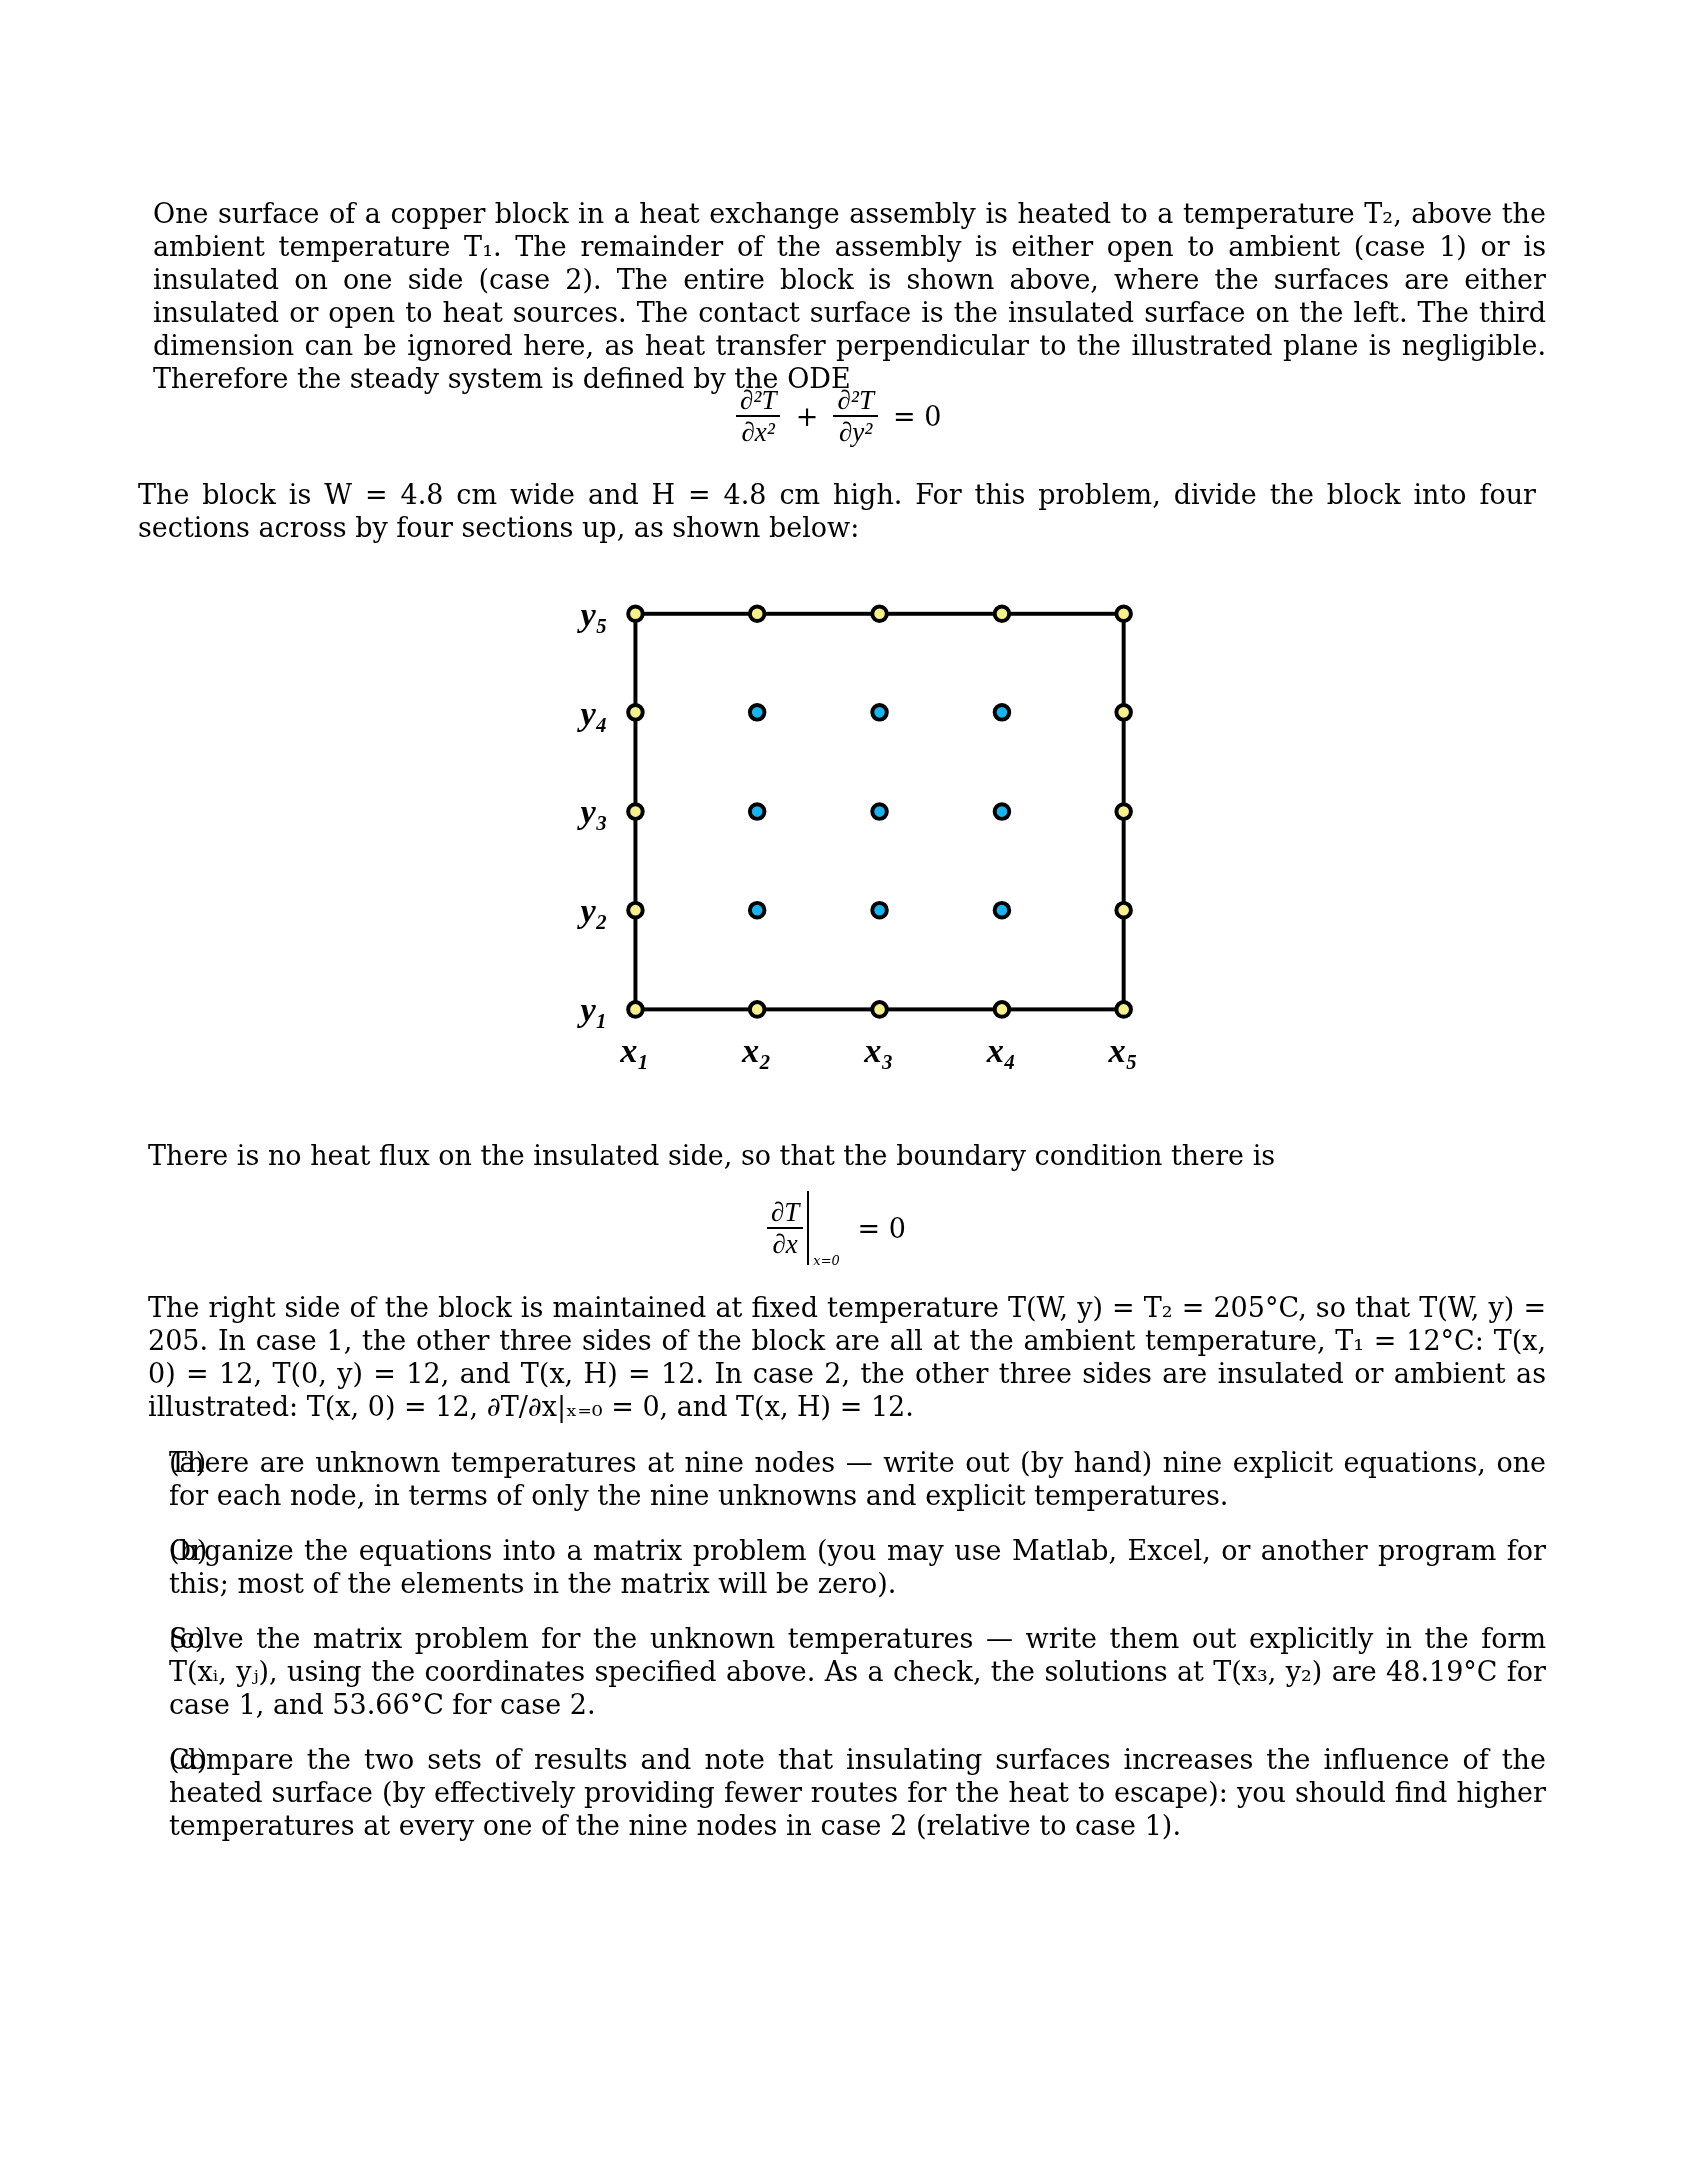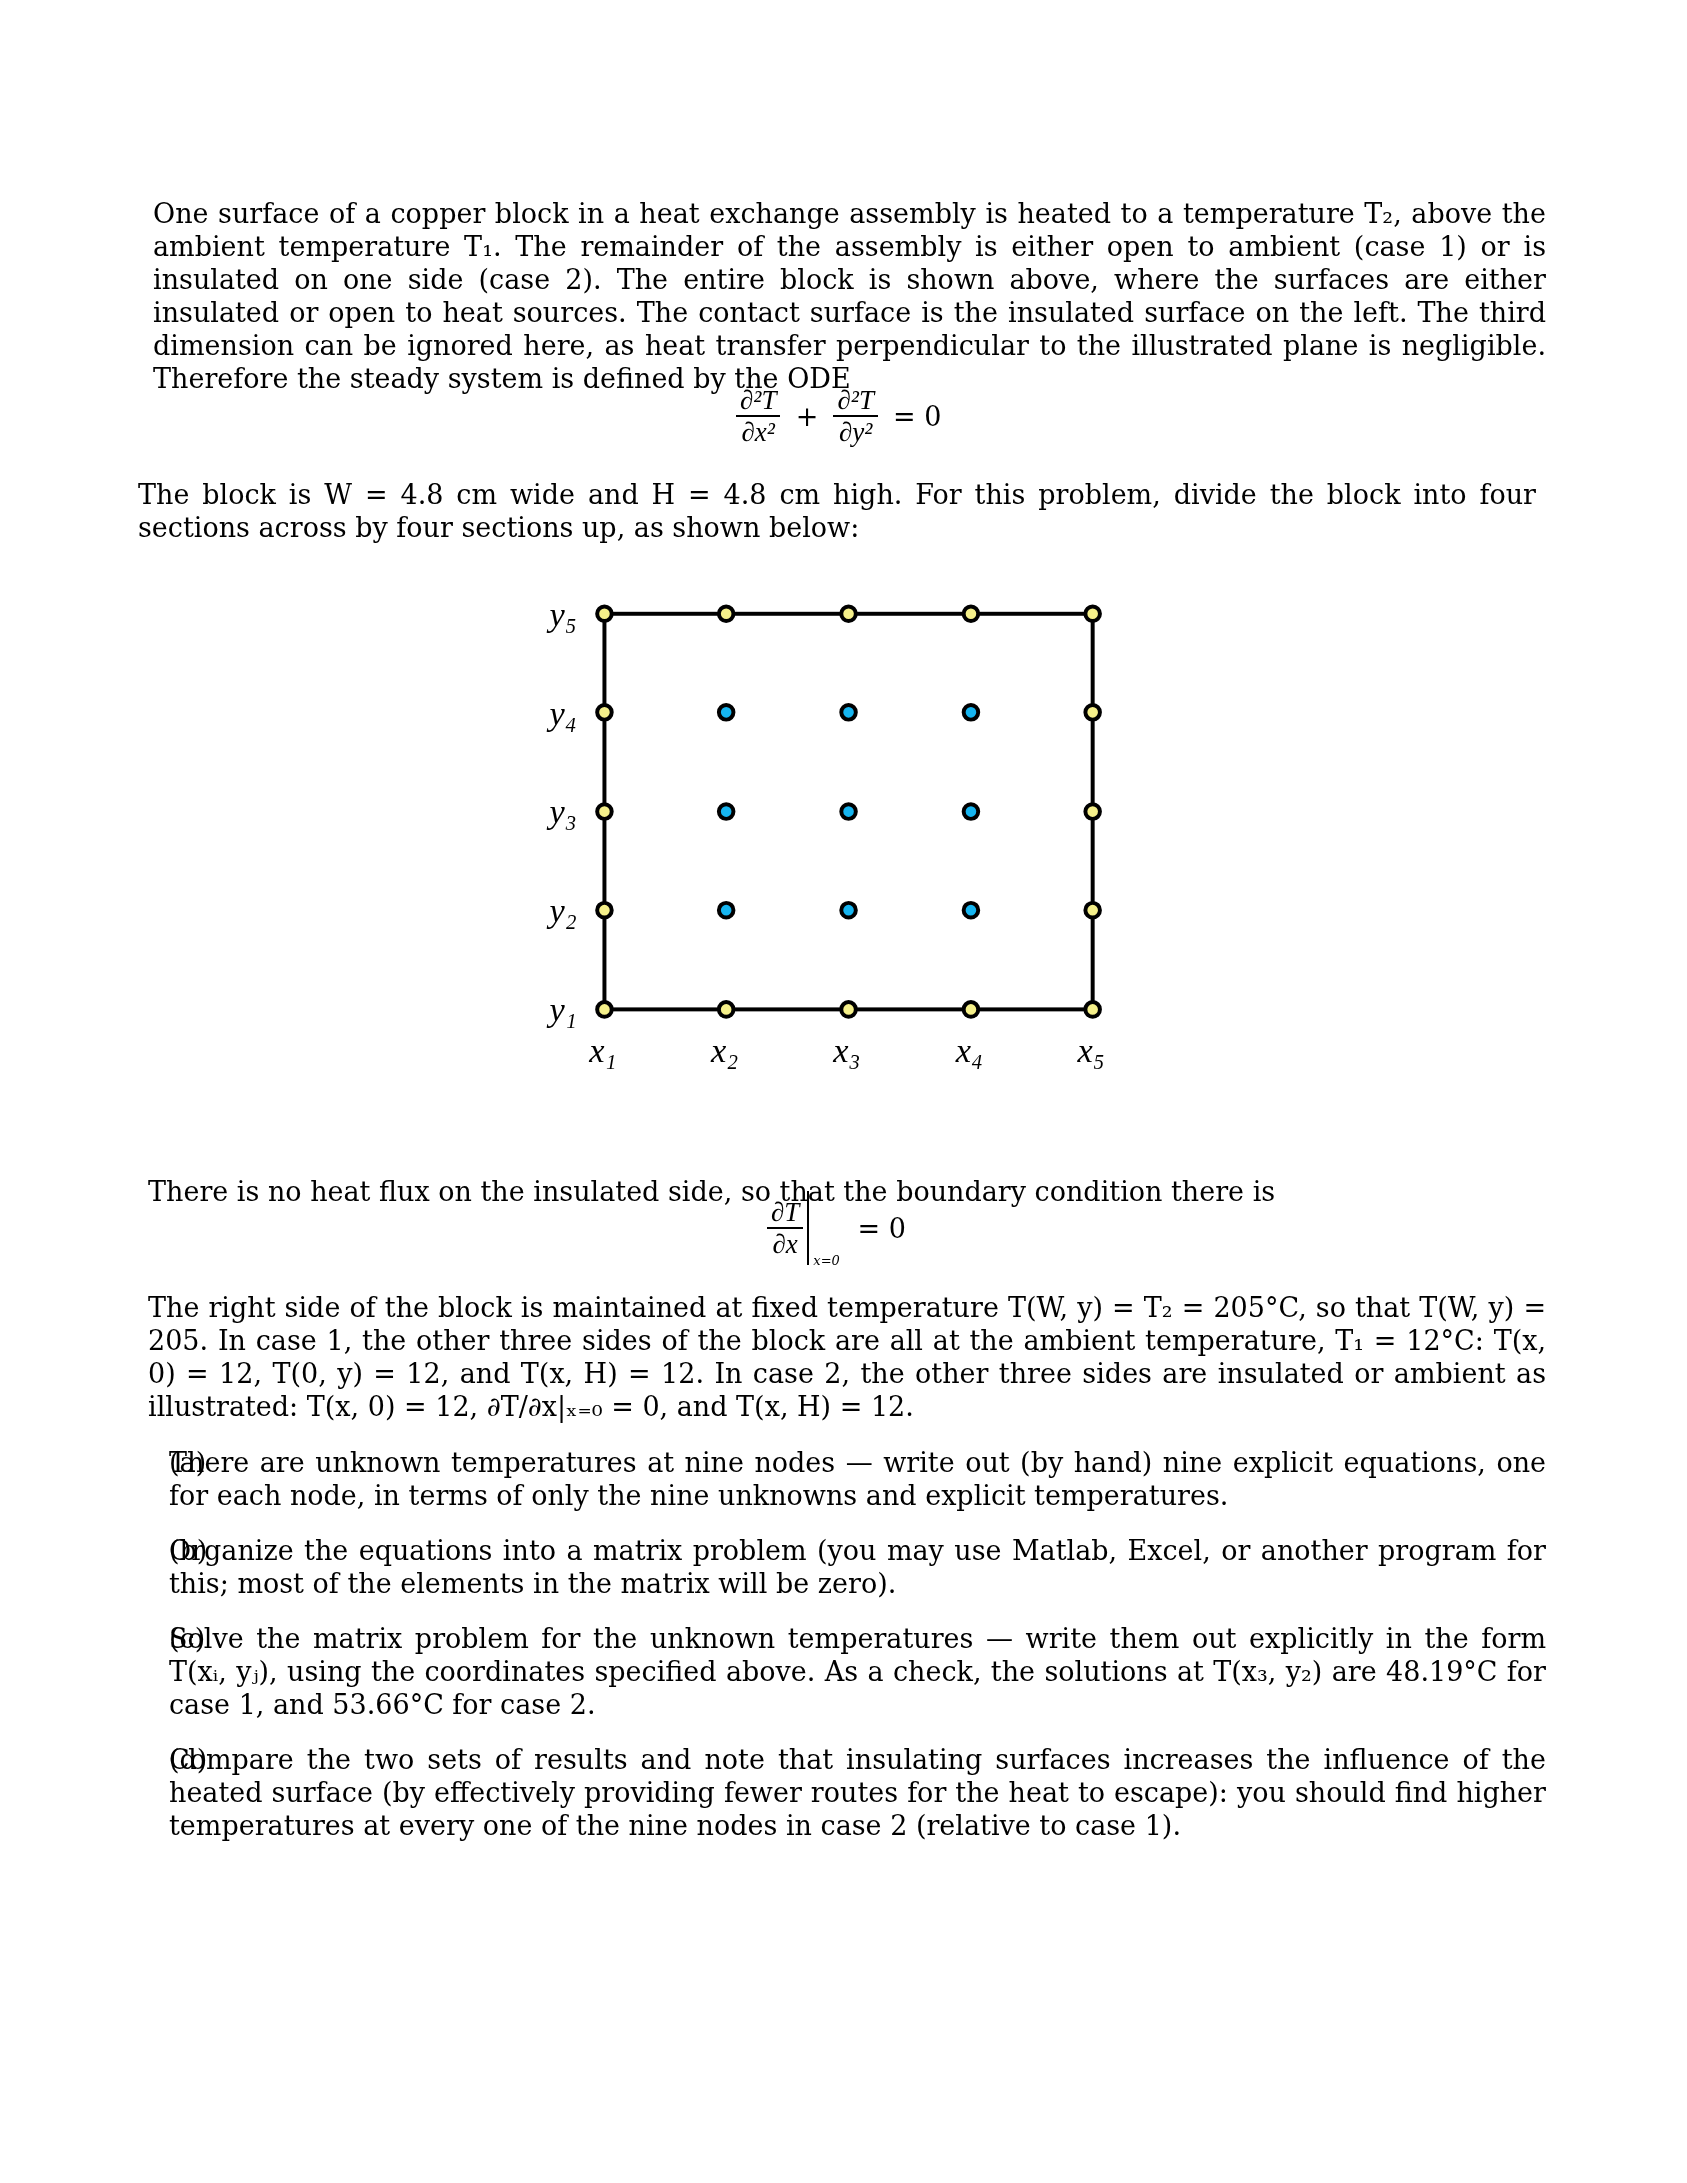--- a/index.html
+++ b/index.html
@@ -7,21 +7,21 @@
   .para { position:absolute; left:153px; width:1393px; font-size:27px; line-height:33px; text-align:justify; text-align-last:left; }
   .math-i { font-style:italic; }
   .eq { position:absolute; font-size:27px; }
   .frac { display:inline-flex; flex-direction:column; align-items:center; vertical-align:middle;font-family:Liberation Serif, serif; }
   .frac .num { padding:0 4px; border-bottom:2px solid #000; line-height:30px; }
   .frac .den { padding:0 4px; line-height:30px; }
   .op { display:inline-block; vertical-align:middle; margin:0 6.6px; }
   .item { position:absolute; left:169px; width:1377px; font-size:27px; line-height:33px; text-align:justify; text-align-last:left; }
   .item .lbl { position:absolute; left:0; top:0; }
   .item .txt { display:block; }
-  .diagram { position:absolute; left:523px; top:586px; width:622px; height:516px; }
+  .diagram { position:absolute; left:554px; top:586px; width:622px; height:516px;font-weight:bold; }
   .diagram svg { width:100%; height:100%; }
   .evalbar { display:inline-block; vertical-align:middle; border-left:2px solid #000; height:74px; margin-left:4px; position:relative; width:33px; }
   .evalbar .sub { position:absolute; left:4px; bottom:-2.6px; font-size:13px; font-style:italic; }
 </style>
 </head>
 <body>
 
 <div class="para" style="top:197px;">One surface of a copper block in a heat exchange assembly is heated to a temperature T₂, above the ambient temperature T₁. The remainder of the assembly is either open to ambient (case 1) or is insulated on one side (case 2). The entire block is shown above, where the surfaces are either insulated or open to heat sources. The contact surface is the insulated surface on the left. The third dimension can be ignored here, as heat transfer perpendicular to the illustrated plane is negligible. Therefore the steady system is defined by the ODE</div>
 
 <div class="eq" style="left:736px; top:385px;">
@@ -79,21 +79,21 @@
       <text x="40" y="658">y₁</text>
       <text x="100" y="720">x₁</text>
       <text x="284" y="720">x₂</text>
       <text x="469" y="720">x₃</text>
       <text x="654" y="720">x₄</text>
       <text x="838" y="720">x₅</text>
     </g>
   </svg>
 </div>
 
-<div class="para" style="top:1175px; left:148px;">There is no heat flux on the insulated side, so that the boundary condition there is</div>
+<div class="para" style="top:1139px; left:148px;">There is no heat flux on the insulated side, so that the boundary condition there is</div>
 
 <div class="eq" style="left:767px; top:1191px;">
   <span class="frac">
     <span class="num math-i">∂T</span>
     <span class="den math-i">∂x</span>
   </span><span class="evalbar"><span class="sub">x=0</span></span>
   <span class="op">= 0</span>
 </div>
 
 <div class="para" style="top:1291px; left:148px; width:1398px;">The right side of the block is maintained at fixed temperature T(W, y) = T₂ = 205°C, so that T(W, y) = 205. In case 1, the other three sides of the block are all at the ambient temperature, T₁ = 12°C: T(x, 0) = 12, T(0, y) = 12, and T(x, H) = 12. In case 2, the other three sides are insulated or ambient as illustrated: T(x, 0) = 12, ∂T/∂x|ₓ₌₀ = 0, and T(x, H) = 12.</div>

